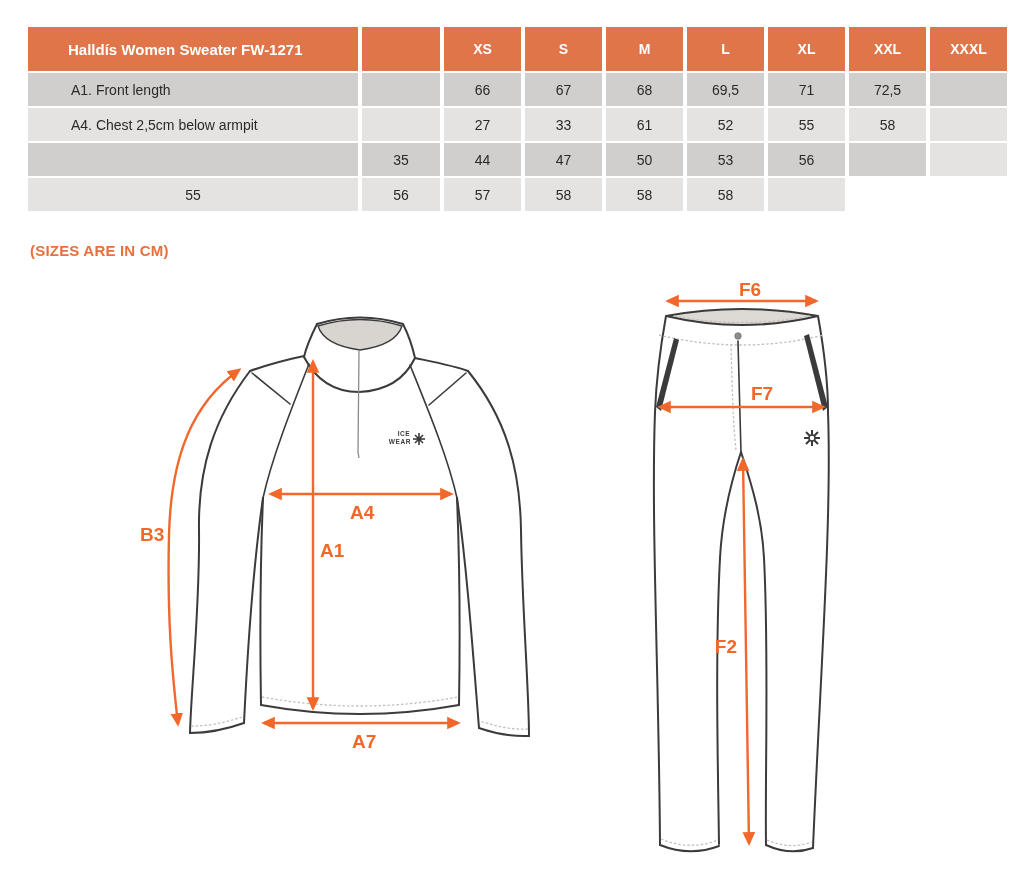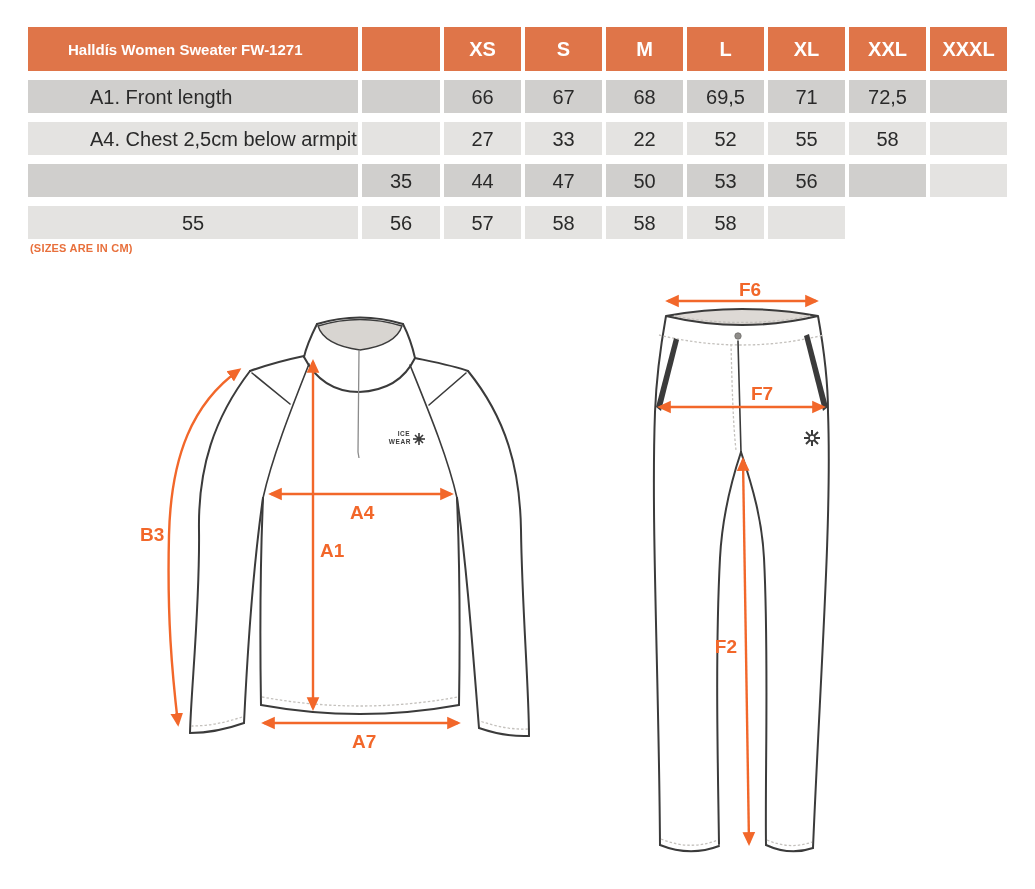--- a/index.html
+++ b/index.html
@@ -3,32 +3,32 @@
 <meta charset="utf-8">
 <style>
   html,body{margin:0;padding:0;background:#ffffff;}
   body{width:1035px;height:889px;position:relative;overflow:hidden;
        font-family:"Liberation Sans","DejaVu Sans",sans-serif;color:#2a2a2a;}
 
   
   .size-table{position:absolute;left:28px;top:27px;display:grid;
       grid-template-columns:330px 78px repeat(7,77px);
       grid-template-rows:44px repeat(4,33px);
-      gap:9px 4px;}
+      gap:2px 4px;}
   .cell{display:flex;align-items:center;justify-content:center;
-        font-size:20px;line-height:1;}
+        font-size:14px;line-height:1;}
   .head{background:#df7549;color:#ffffff;font-weight:bold;}
   .title-cell{justify-content:flex-start;padding-left:40px;font-size:15px;}
   .dark{background:#d0cfcd;}
   .light{background:#e4e3e1;text-align:right;}
-  .label-cell{justify-content:flex-start;padding-left:62px;}
+  .label-cell{justify-content:flex-start;padding-left:43px;}
 
   
   .sizes-note{position:absolute;left:30px;top:242px;color:#e8703c;
-      font-size:11px;font-weight:bold;letter-spacing:.2px;}
+      font-size:15px;font-weight:bold;letter-spacing:.2px;}
 
   
   svg.diagram{position:absolute;left:0;top:0;width:1035px;height:889px;}
   .outline{fill:none;stroke:#3b3b3b;stroke-width:2;stroke-linecap:round;stroke-linejoin:round;}
   .seam{fill:none;stroke:#3b3b3b;stroke-width:1.6;stroke-linecap:round;}
   .stitch{fill:none;stroke:#c4c1bd;stroke-width:1.3;stroke-dasharray:2.5 2;}
   .dim{fill:none;stroke:#f2672a;stroke-width:2.4;}
   .dim-label{fill:#f2672a;font-size:19px;font-weight:bold;font-family:"Liberation Sans",sans-serif;}
   .logo-text{fill:#3a3a3a;font-size:6.5px;font-weight:bold;letter-spacing:.6px;
              font-family:"Liberation Sans",sans-serif;}
@@ -55,21 +55,21 @@
   <div class="cell dark">68</div>
   <div class="cell dark">69,5</div>
   <div class="cell dark">71</div>
   <div class="cell dark">72,5</div>
   <div class="cell dark"></div>
 
   <div class="cell light label-cell">A4. Chest 2,5cm below armpit</div>
   <div class="cell light"></div>
   <div class="cell light">27</div>
   <div class="cell light">33</div>
-  <div class="cell light">22</div>
+  <div class="cell light">61</div>
   <div class="cell light">52</div>
   <div class="cell light">55</div>
   <div class="cell light">58</div>
   <div class="cell light"></div>
 
   <div class="cell dark"></div>
   <div class="cell dark">35</div>
   <div class="cell dark">44</div>
   <div class="cell dark">47</div>
   <div class="cell dark">50</div>

